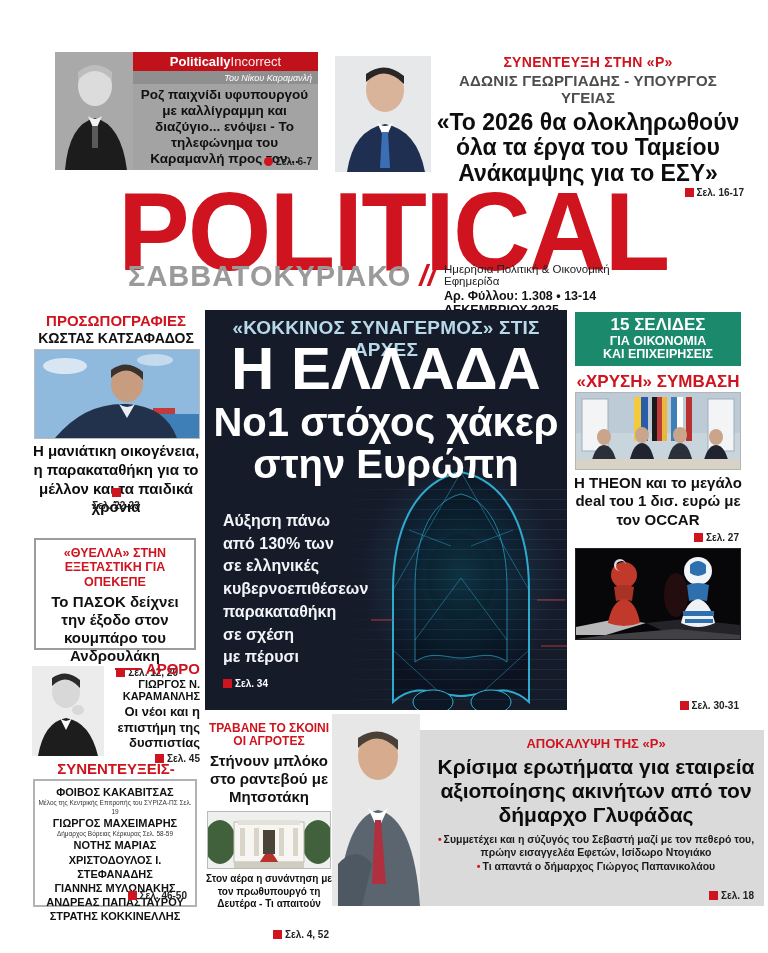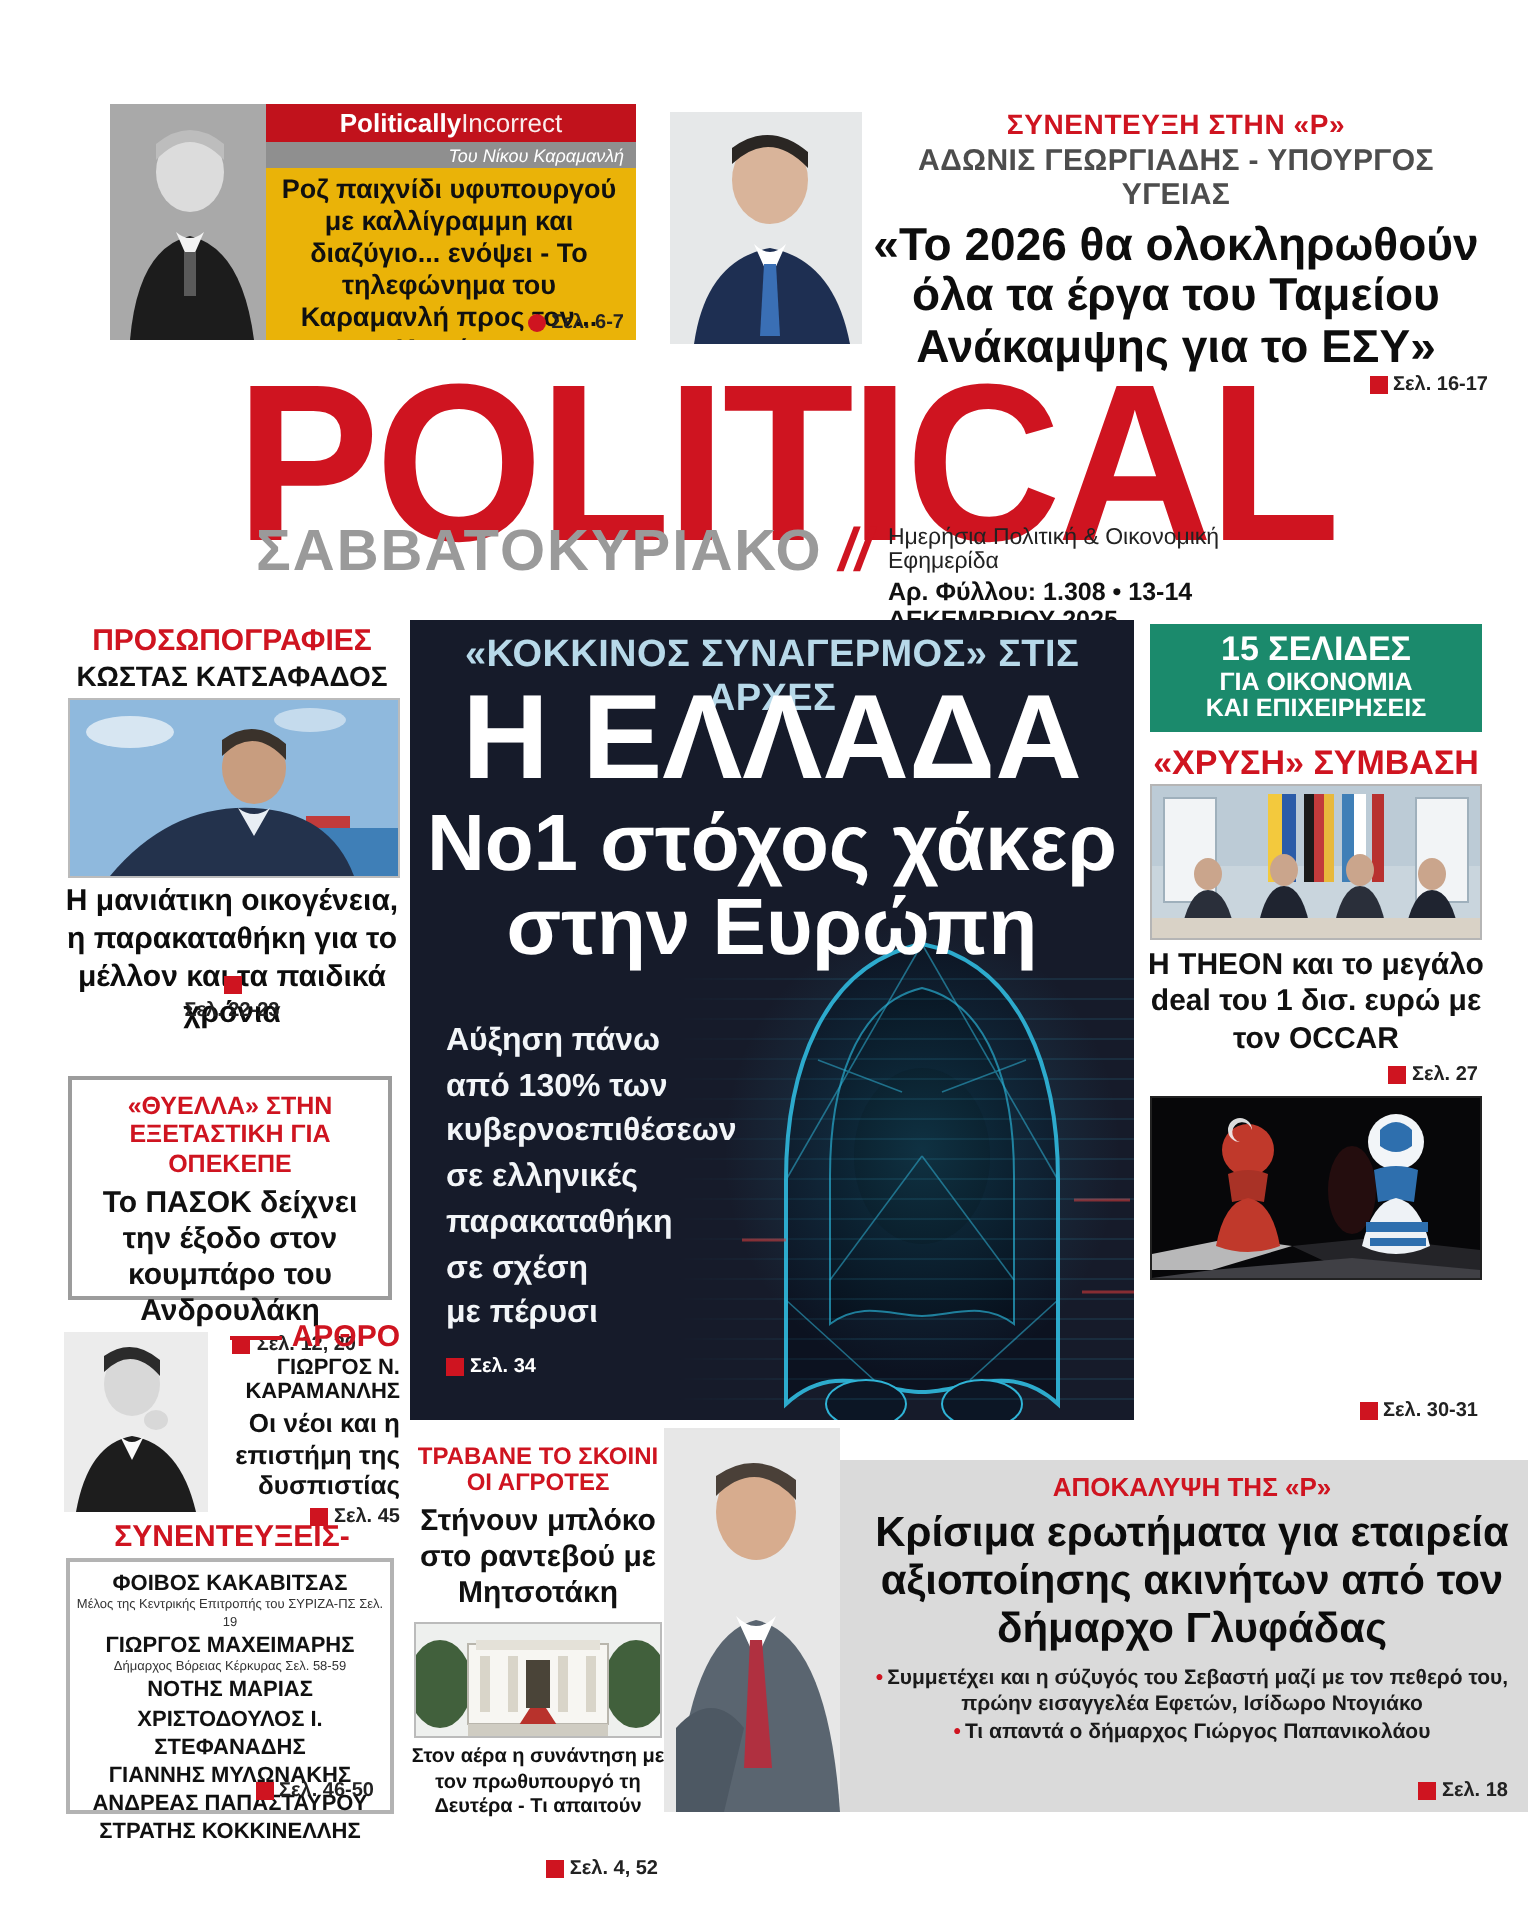--- a/index.html
+++ b/index.html
@@ -8,21 +8,21 @@
   .abs{position:absolute;}
   .ctr{text-align:center;}
   .bold{font-weight:bold;}
 
   
   .pgmark{display:flex;align-items:center;justify-content:flex-end;gap:3px;font-weight:bold;font-size:10px;color:#222;}
   .pgmark .sq{width:9px;height:9px;background:#cf1420;display:inline-block;}
   .pgmark.dot .sq{border-radius:50%;}
 
   
-  .pi-box{left:55px;top:52px;width:263px;height:118px;background:#eab308;overflow:hidden;}
+  .pi-box{left:55px;top:52px;width:263px;height:118px;background:#a3a3a3;overflow:hidden;}
   .pi-photo{left:0;top:0;width:78px;height:118px;background:linear-gradient(135deg,#8a8a8a,#b9b9b9 55%,#9c9c9c);}
   .pi-right{left:78px;top:0;width:185px;height:118px;}
   .pi-red{height:19px;background:#c1121c;color:#fff;display:flex;align-items:center;justify-content:center;font-size:13px;}
   .pi-red .lt{font-weight:normal;opacity:.92;}
   .pi-gray{height:13px;background:#8f8f8f;color:#fff;font-style:italic;font-size:9px;display:flex;align-items:center;justify-content:flex-end;padding-right:6px;}
   .pi-head{padding:3px 4px 0 2px;font-size:13.5px;font-weight:bold;line-height:1.18;text-align:center;color:#101010;}
   .pi-page{position:absolute;right:6px;bottom:3px;}
 
   
   .adonis{left:335px;top:56px;width:96px;height:116px;background:linear-gradient(180deg,#eceeee,#d9dcdd);}
@@ -268,22 +268,22 @@
       </svg>
     </div>
     <div class="code-lines"></div>
     <div class="mp-kicker">«ΚΟΚΚΙΝΟΣ ΣΥΝΑΓΕΡΜΟΣ» ΣΤΙΣ ΑΡΧΕΣ</div>
     <div class="mp-h1">Η ΕΛΛΑΔΑ</div>
     <div class="mp-h2">Νο1 στόχος χάκερ</div>
     <div class="mp-h3">στην Ευρώπη</div>
     <div class="mp-sum">
       <div>Αύξηση πάνω</div>
       <div>από 130% των</div>
+      <div>σε ελληνικές</div>
       <div>κυβερνοεπιθέσεων</div>
-      <div>σε ελληνικές</div>
       <div>παρακαταθήκη</div>
       <div>σε σχέση</div>
       <div>με πέρυσι</div>
     </div>
     <div class="mp-page">
       <span class="sq"></span>
       <span>Σελ. 34</span>
     </div>
   </div>
 

